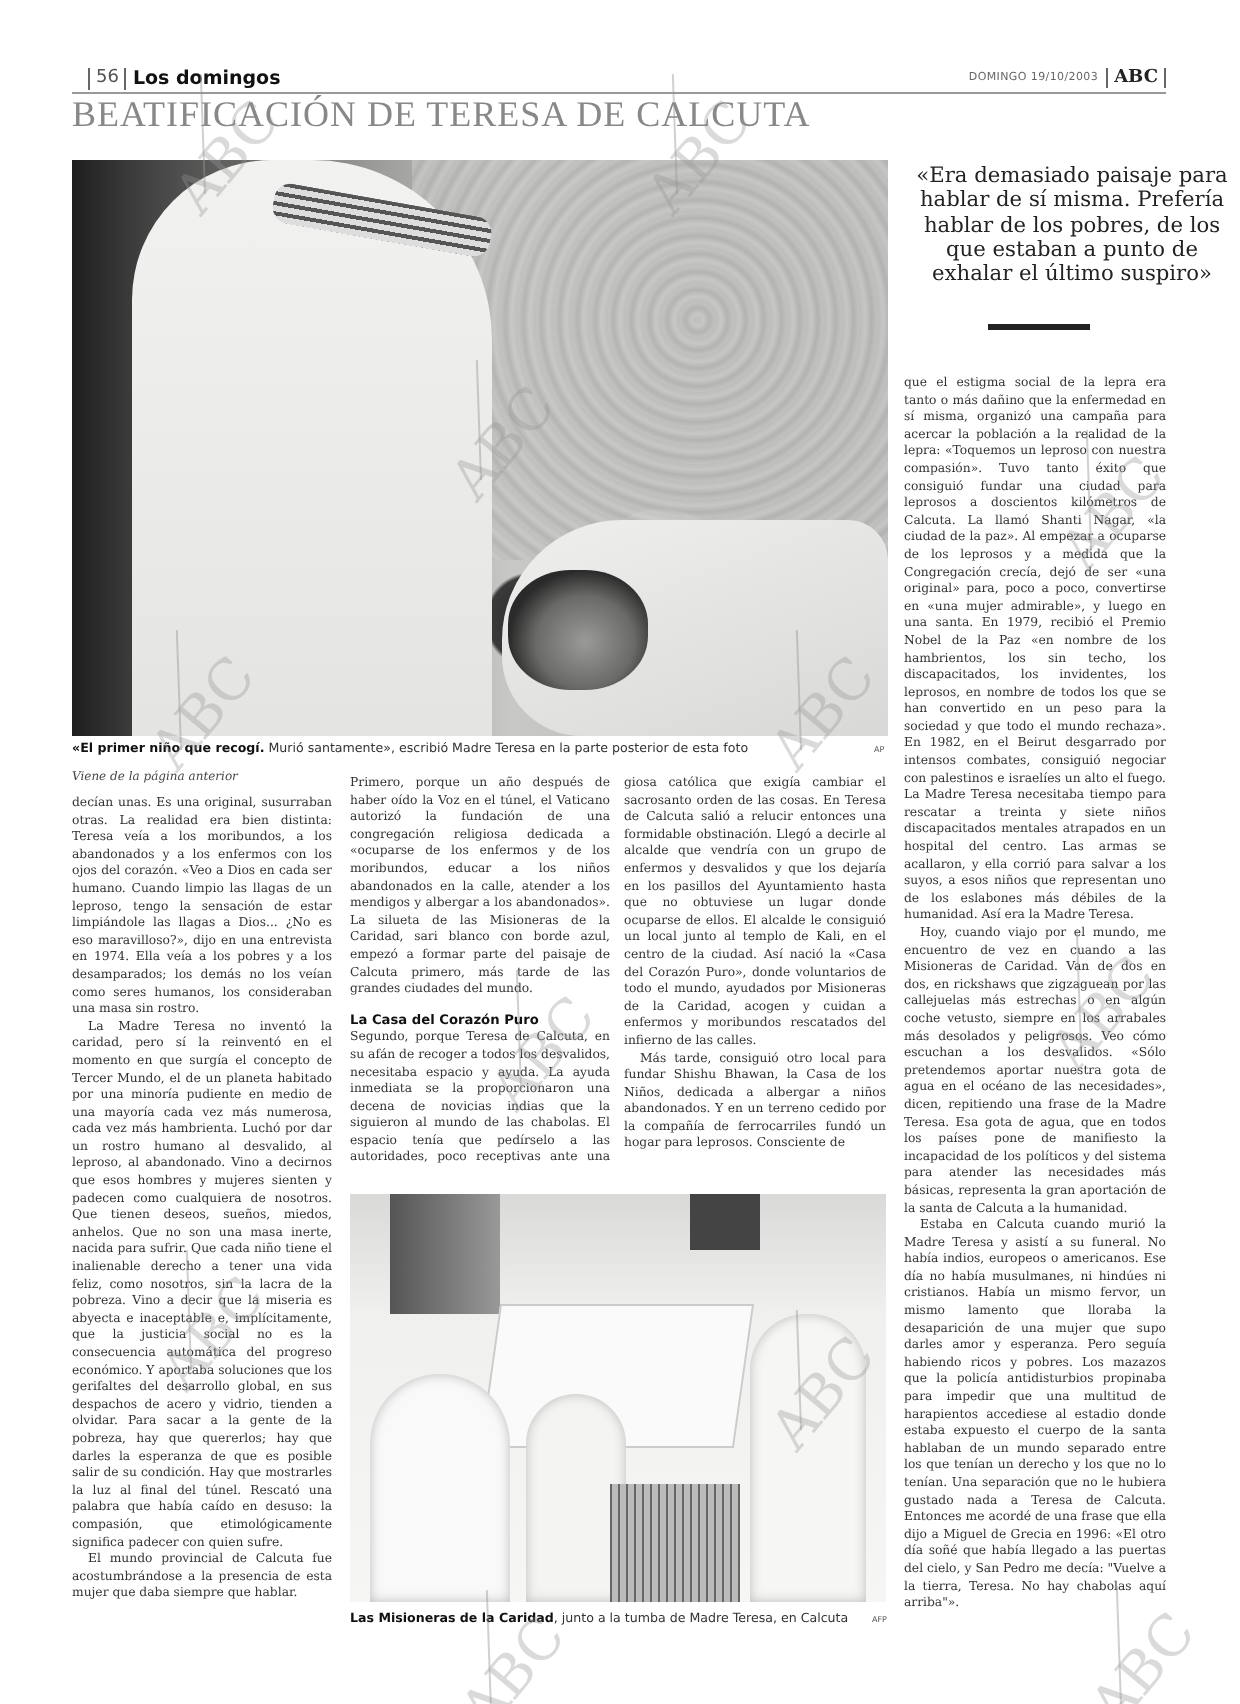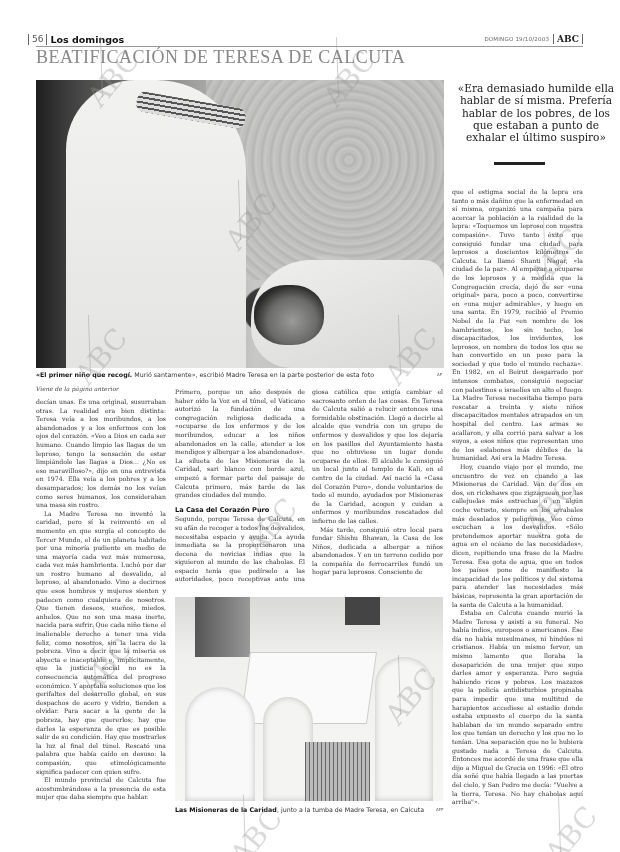--- a/index.html
+++ b/index.html
@@ -1,19 +1,19 @@
 <!DOCTYPE html>
 <html><head>
 <meta charset="utf-8">
 <style>
   html, body { margin:0; padding:0; background:#fff; }
   body { width:620px; height:852px; position:relative; overflow:hidden; font-family:"DejaVu Serif", serif; color:#222; }
   .abs { position:absolute; }
   
-  .hdr-left { left:28px; top:33px; height:12px; display:flex; align-items:center; font-family:"DejaVu Sans", sans-serif; font-size:9px; }
+  .hdr-left { left:44px; top:33px; height:12px; display:flex; align-items:center; font-family:"DejaVu Sans", sans-serif; font-size:9px; }
   .pg { color:#555; border-left:1px solid #666; border-right:1px solid #666; padding:0 3px; line-height:11px; }
   .section { font-weight:bold; color:#111; margin-left:3px; font-size:9.5px; }
   .hdr-right { right:37px; top:33px; height:12px; display:flex; align-items:center; font-family:"DejaVu Sans", sans-serif; }
   .date { font-size:5.5px; color:#666; letter-spacing:0.2px; padding-right:4px; border-right:1px solid #666; line-height:10px; }
   .brand { font-family:"DejaVu Serif", serif; font-weight:bold; font-size:9px; color:#222; padding:0 3px; border-right:1px solid #666; line-height:10px; }
   .rule { left:36px; right:37px; top:46px; height:1px; background:#999; }
   .title { left:36px; top:47px; font-family:"Liberation Serif", serif; font-size:18px; color:#888; letter-spacing:0.5px; white-space:nowrap; }
 
   
   .photo1 { left:36px; top:80px; width:408px; height:288px; overflow:hidden;
@@ -85,21 +85,21 @@
 <div class="abs photo1">
   <div class="wall"></div>
   <div class="nun"></div>
   <div class="veil"></div>
   <div class="child"></div>
   <div class="face"></div>
 </div>
 <div class="abs caption1"><b>«El primer niño que recogí.</b><span> Murió santamente», escribió Madre Teresa en la parte posterior de esta foto</span></div>
 <div class="abs credit1">AP</div>
 
-<div class="abs quote">«Era demasiado humilde ella hablar de sí misma. Prefería hablar de los pobres, de los que estaban a punto de exhalar el último suspiro»</div>
+<div class="abs quote">«Era demasiado paisaje para hablar de sí misma. Prefería hablar de los pobres, de los que estaban a punto de exhalar el último suspiro»</div>
 <div class="abs quote-bar"></div>
 
 <div class="abs kicker">Viene de la página anterior</div>
 <div class="abs col c1">
   <p>decían unas. Es una original, susurraban otras. La realidad era bien distinta: Teresa veía a los moribundos, a los abandonados y a los enfermos con los ojos del corazón. «Veo a Dios en cada ser humano. Cuando limpio las llagas de un leproso, tengo la sensación de estar limpiándole las llagas a Dios... ¿No es eso maravilloso?», dijo en una entrevista en 1974. Ella veía a los pobres y a los desamparados; los demás no los veían como seres humanos, los consideraban una masa sin rostro.</p>
   <p class="ind">La Madre Teresa no inventó la caridad, pero sí la reinventó en el momento en que surgía el concepto de Tercer Mundo, el de un planeta habitado por una minoría pudiente en medio de una mayoría cada vez más numerosa, cada vez más hambrienta. Luchó por dar un rostro humano al desvalido, al leproso, al abandonado. Vino a decirnos que esos hombres y mujeres sienten y padecen como cualquiera de nosotros. Que tienen deseos, sueños, miedos, anhelos. Que no son una masa inerte, nacida para sufrir. Que cada niño tiene el inalienable derecho a tener una vida feliz, como nosotros, sin la lacra de la pobreza. Vino a decir que la miseria es abyecta e inaceptable e, implícitamente, que la justicia social no es la consecuencia automática del progreso económico. Y aportaba soluciones que los gerifaltes del desarrollo global, en sus despachos de acero y vidrio, tienden a olvidar. Para sacar a la gente de la pobreza, hay que quererlos; hay que darles la esperanza de que es posible salir de su condición. Hay que mostrarles la luz al final del túnel. Rescató una palabra que había caído en desuso: la compasión, que etimológicamente significa padecer con quien sufre.</p>
   <p class="ind">El mundo provincial de Calcuta fue acostumbrándose a la presencia de esta mujer que daba siempre que hablar.</p>
 </div>
 
 <div class="abs col c2">

